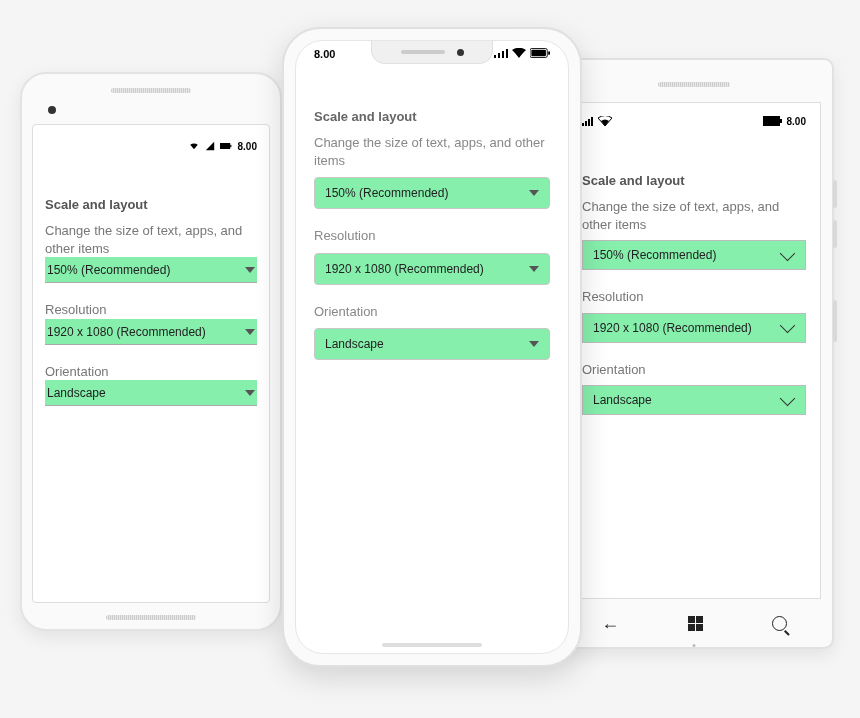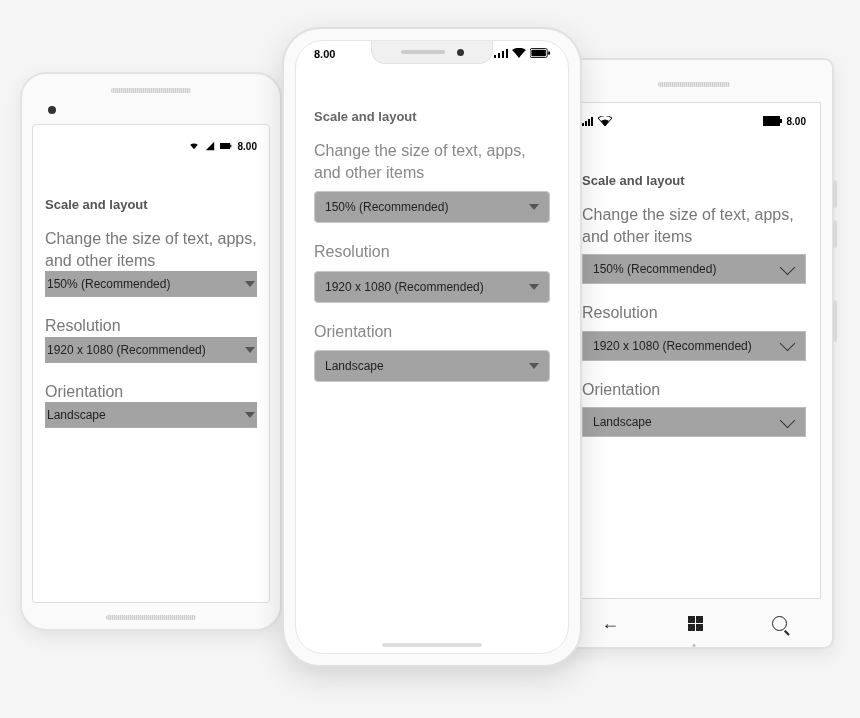--- a/index.html
+++ b/index.html
@@ -1,21 +1,21 @@
 <!DOCTYPE html>
 <html><head>
 <meta charset="utf-8">
 <style>
   html,body{margin:0;padding:0;background:#f5f5f5;width:860px;height:718px;font-family:"Segoe UI",Arial,sans-serif;overflow:hidden;}
   .stage{position:relative;width:860px;height:718px;}
 
   
   .label-section{font-size:13px;font-weight:700;color:#555;}
-  .label-sub{font-size:16px;color:#777;margin-top:16px;line-height:1.35;}
-  .dd{display:flex;align-items:center;justify-content:space-between;background:#a3a3a3;cursor:pointer;gap:21px;}
+  .label-sub{font-size:13px;color:#777;margin-top:10px;line-height:1.35;}
+  .dd{display:flex;align-items:center;justify-content:space-between;background:#86efac;cursor:pointer;gap:21px;}
   .dd span{font-size:12px;color:#222;}
   .tri{width:0;height:0;border-left:5px solid transparent;border-right:5px solid transparent;border-top:6px solid #555;}
   .chev{width:10px;height:10px;border-right:1.6px solid #333;border-bottom:1.6px solid #333;transform:rotate(45deg);margin-top:-4px;margin-right:2px;}
   .group{margin-bottom:18px;}
 
   
   .and{position:absolute;left:20px;top:72px;width:258px;height:555px;background:#fafafa;border:2px solid #e3e3e3;border-radius:26px;box-shadow:0 6px 18px rgba(0,0,0,0.08);}
   .and-speaker{position:absolute;top:14px;left:50%;transform:translateX(-50%);width:80px;height:5px;border-radius:3px;background:repeating-linear-gradient(90deg,#ccc 0 1px,#e8e8e8 1px 2px);}
   .and-cam{position:absolute;top:32px;left:26px;width:8px;height:8px;background:#333;border-radius:50%;}
   .and-screen{position:absolute;top:50px;left:10px;right:10px;bottom:26px;background:#fff;border:1.5px solid #ddd;border-radius:4px;}

